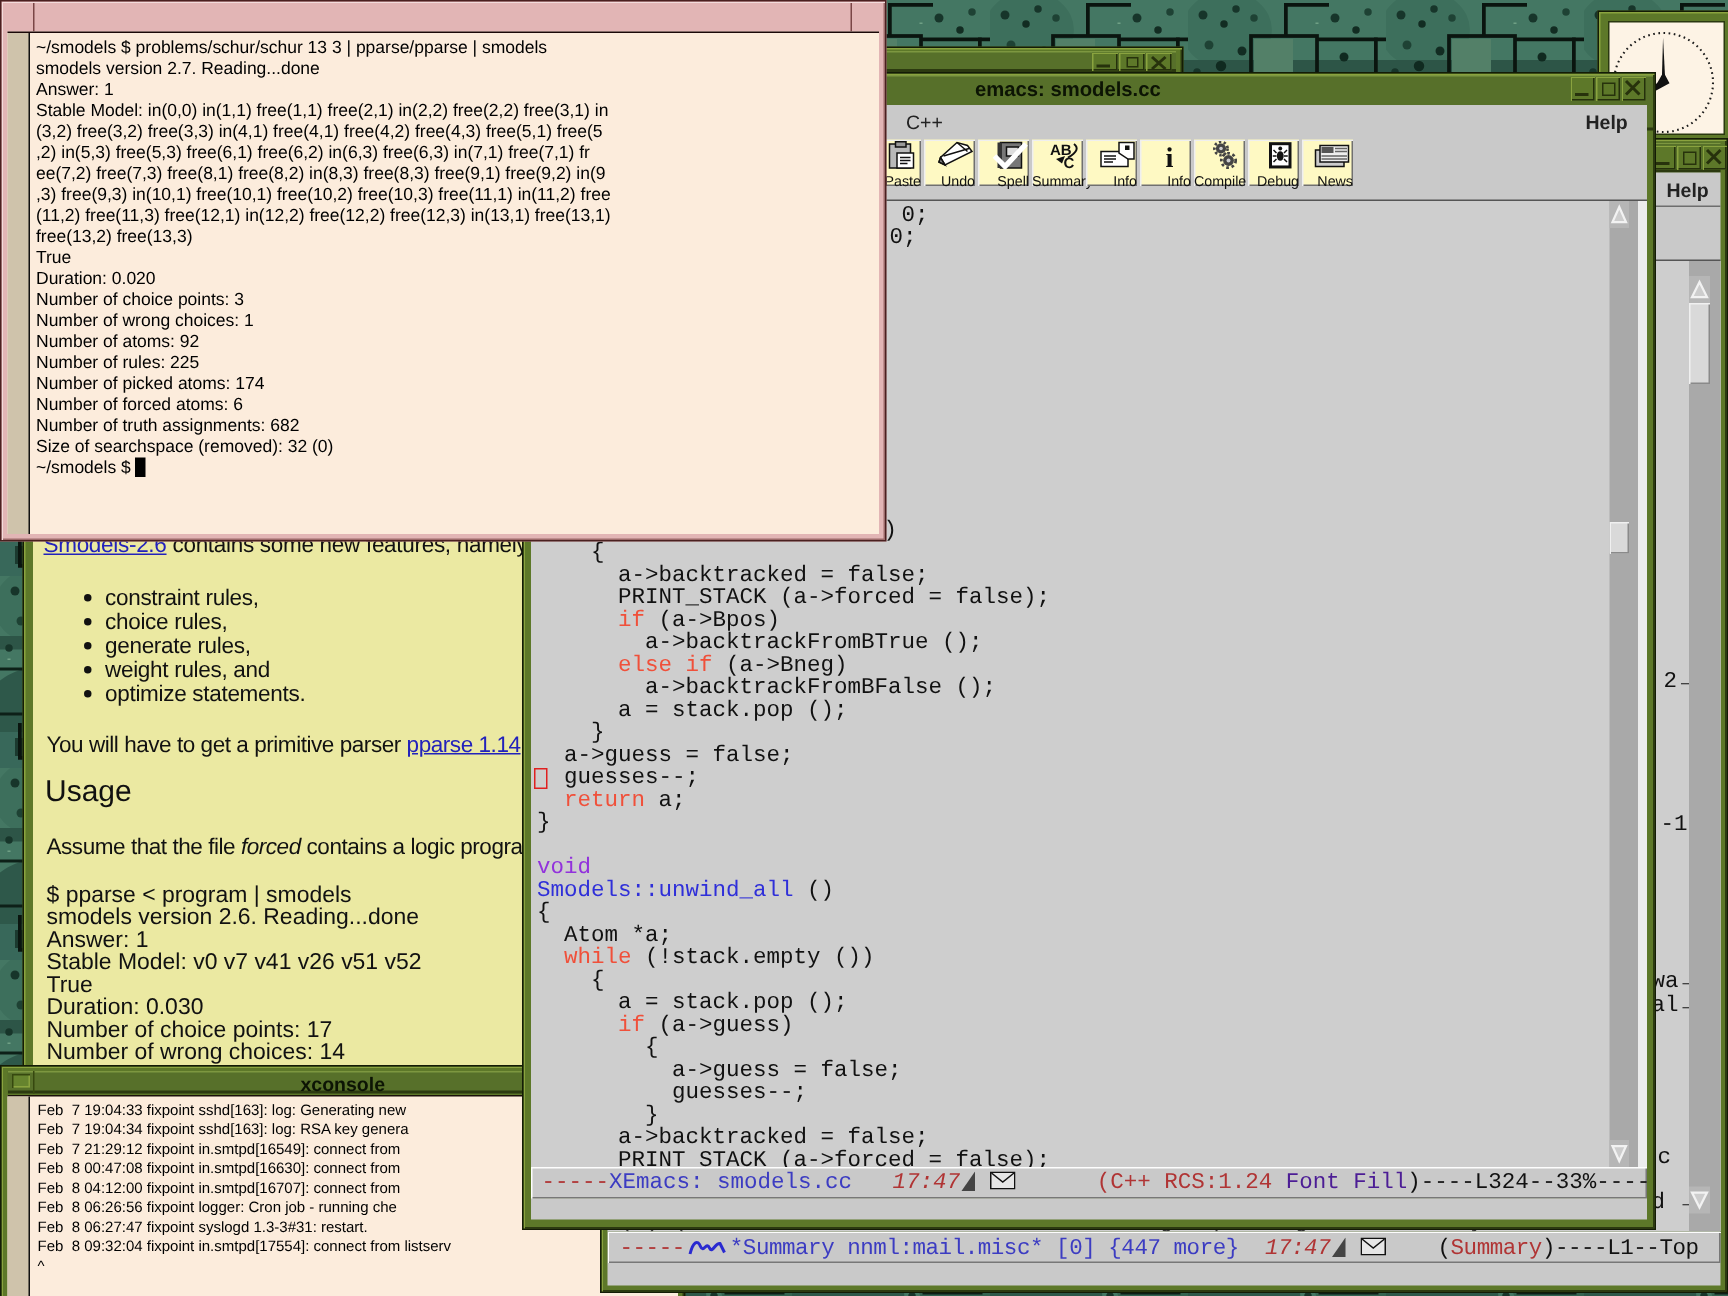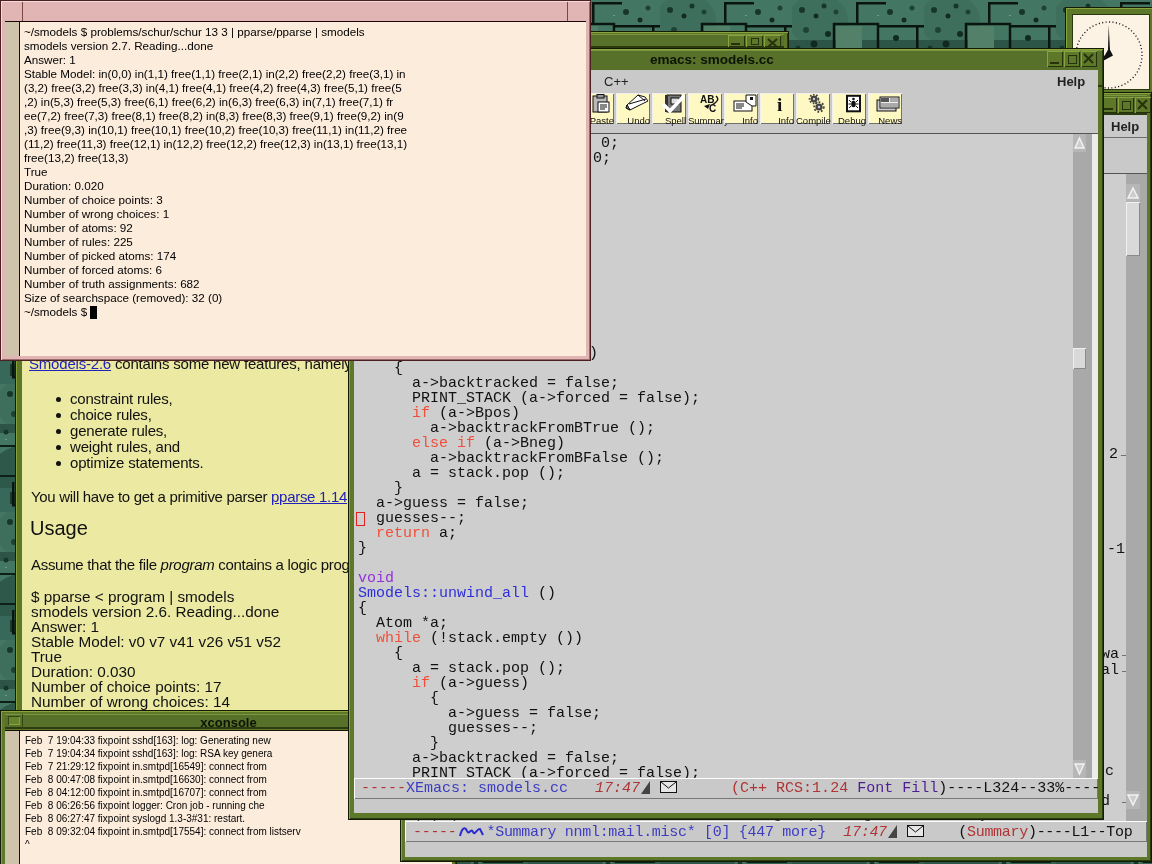--- a/index.html
+++ b/index.html
@@ -153,21 +153,21 @@
   <div class="abs" style="left:7px;top:306px;font-size:15px;letter-spacing:-0.2px"><span style="color:#2222bb;text-decoration:underline">Smodels-2.6</span> contains some new features, namely</div>
   <div class="abs" style="left:34px;top:342px;font-size:15px;line-height:16px;letter-spacing:-0.2px">
    <div><span style="display:inline-block;width:5px;height:5px;border-radius:3px;background:#111;vertical-align:2px;margin-right:9px"></span>constraint rules,</div>
    <div><span style="display:inline-block;width:5px;height:5px;border-radius:3px;background:#111;vertical-align:2px;margin-right:9px"></span>choice rules,</div>
    <div><span style="display:inline-block;width:5px;height:5px;border-radius:3px;background:#111;vertical-align:2px;margin-right:9px"></span>generate rules,</div>
    <div><span style="display:inline-block;width:5px;height:5px;border-radius:3px;background:#111;vertical-align:2px;margin-right:9px"></span>weight rules, and</div>
    <div><span style="display:inline-block;width:5px;height:5px;border-radius:3px;background:#111;vertical-align:2px;margin-right:9px"></span>optimize statements.</div>
   </div>
   <div class="abs" style="left:9px;top:439px;font-size:15px;letter-spacing:-0.3px">You will have to get a primitive parser <span style="color:#2222bb;text-decoration:underline">pparse 1.14</span> installed</div>
   <div class="abs" style="left:8px;top:468px;font-size:20px;font-weight:normal">Usage</div>
-  <div class="abs" style="left:9px;top:507px;font-size:15px;letter-spacing:-0.3px">Assume that the file <i>program</i> contains a logic program</div>
+  <div class="abs" style="left:9px;top:507px;font-size:15px;letter-spacing:-0.3px">Assume that the file <i>forced</i> contains a logic program</div>
   <pre class="abs" style="left:9px;top:540px;font-size:15.3px;line-height:15px;color:#111">$ pparse &lt; program | smodels
 smodels version 2.6. Reading...done
 Answer: 1
 Stable Model: v0 v7 v41 v26 v51 v52
 True
 Duration: 0.030
 Number of choice points: 17
 Number of wrong choices: 14</pre>
  </div>
 </div>

